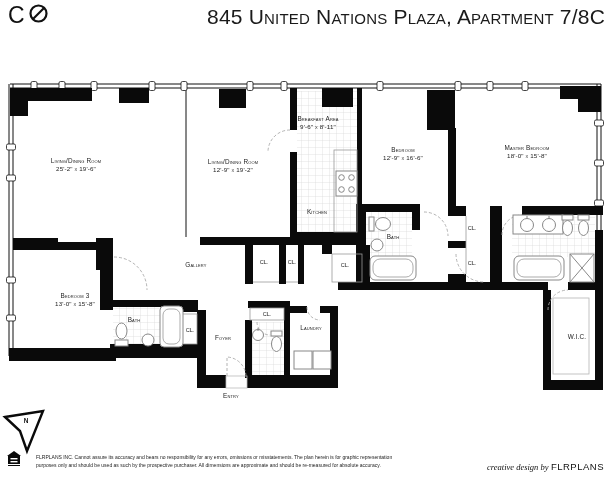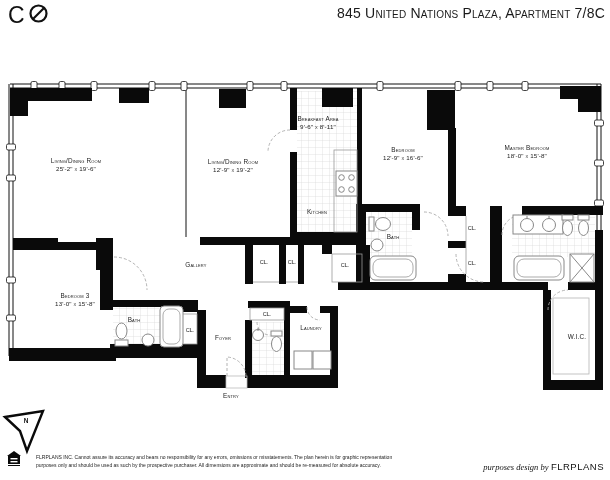--- a/index.html
+++ b/index.html
@@ -2,21 +2,21 @@
 <html><head>
 <meta charset="utf-8">
 <style>
   html,body{margin:0;padding:0;background:#fff;}
   #stage{position:relative;width:610px;height:480px;background:#fff;overflow:hidden;
          font-family:"Liberation Sans",sans-serif;}
   
   #logo{position:absolute;left:8px;top:2px;display:flex;align-items:center;
         font-size:23px;font-weight:500;letter-spacing:4.5px;color:#111;}
   #logo .oslash{margin:0 2px 0 -1px;display:inline-block;}
-  #title{position:absolute;right:5px;top:5px;font-size:14px;font-weight:500;
+  #title{position:absolute;right:5px;top:5px;font-size:21px;font-weight:500;
          color:#1a1a1a;font-variant:small-caps;letter-spacing:.2px;}
   
   .room-label{position:absolute;transform:translate(-50%,-50%);text-align:center;
         color:#222;font-variant:small-caps;font-size:6.4px;line-height:1.3;
         letter-spacing:.15px;white-space:nowrap;}
   .room-label .rdims{font-size:6.2px;}
   .cl-label{position:absolute;transform:translate(-50%,-50%);color:#222;
         font-variant:small-caps;font-size:5.6px;white-space:nowrap;}
   .n-label{position:absolute;transform:translate(-50%,-50%);color:#111;
         font-size:6.5px;font-weight:bold;}
@@ -310,17 +310,17 @@
   <div class="cl-label" style="left:472px;top:228px">CL.</div>
   <div class="cl-label" style="left:472px;top:263px">CL.</div>
 
   <div class="n-label" style="left:26px;top:420px">N</div>
 
   <div id="disclaimer">
     <div>FLRPLANS INC. Cannot assure its accuracy and bears no responsibility for any errors, omissions or misstatements. The plan herein is for graphic representation</div>
     <div>purposes only and should be used as such by the prospective purchaser. All dimensions are approximate and should be re-measured for absolute accuracy.</div>
   </div>
   <div id="credit">
-    <span class="cprefix">purposes design by</span>
+    <span class="cprefix">creative design by</span>
     <span class="cbrand">FLRPLANS</span>
   </div>
 
 </div>
 
 </body></html>

